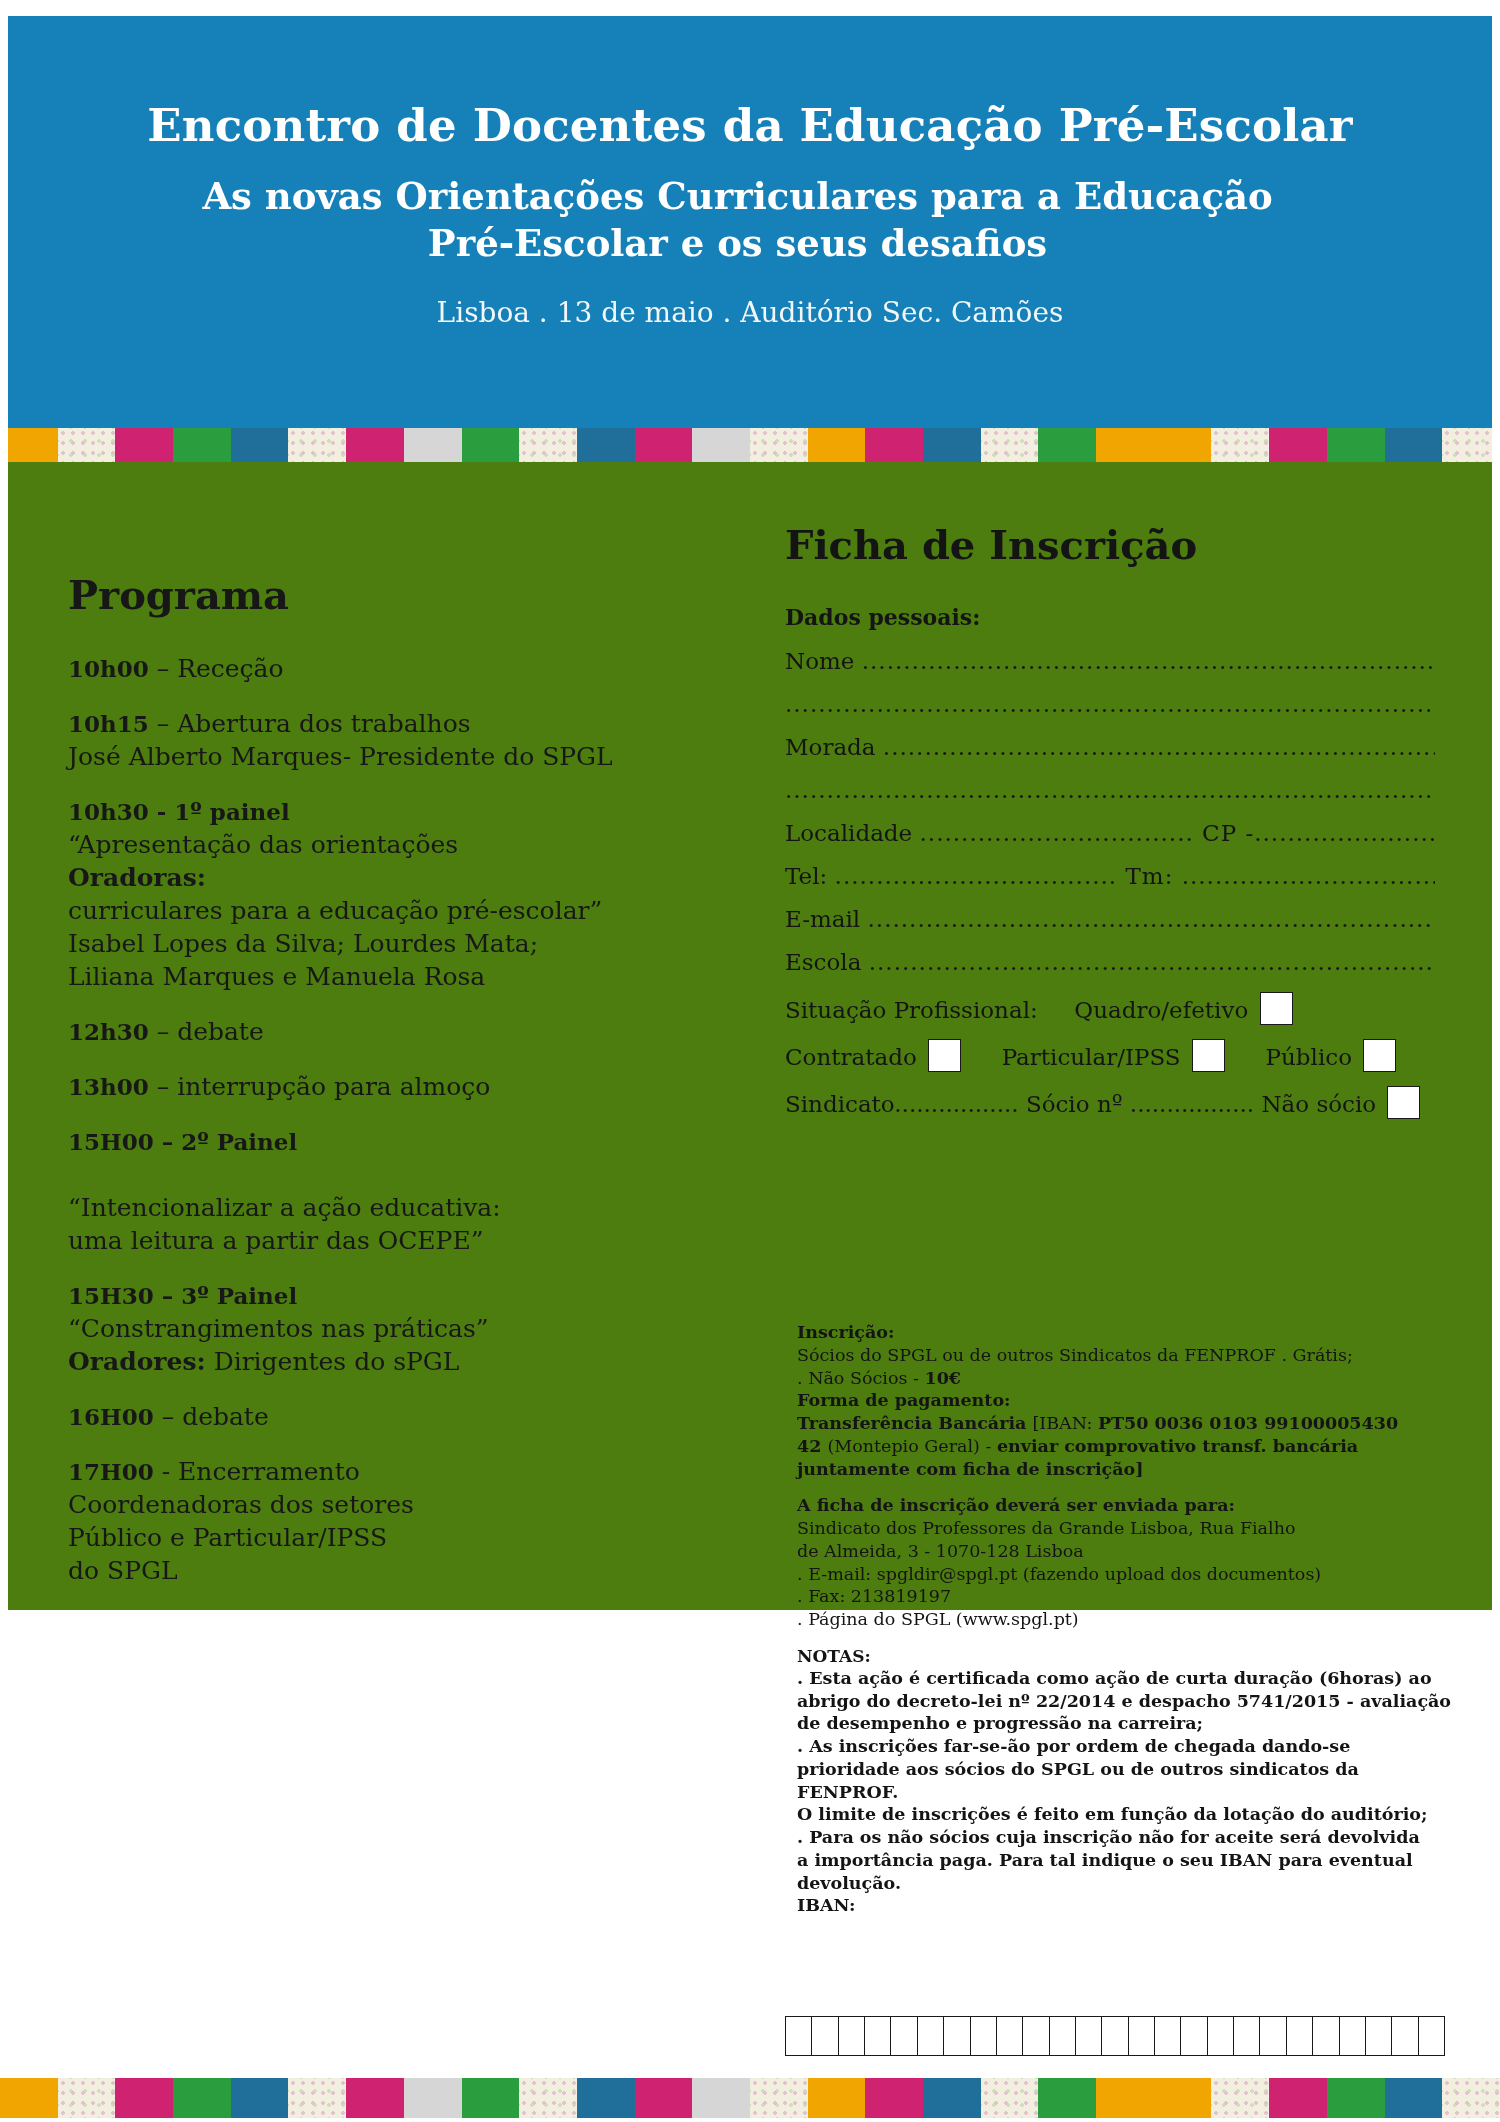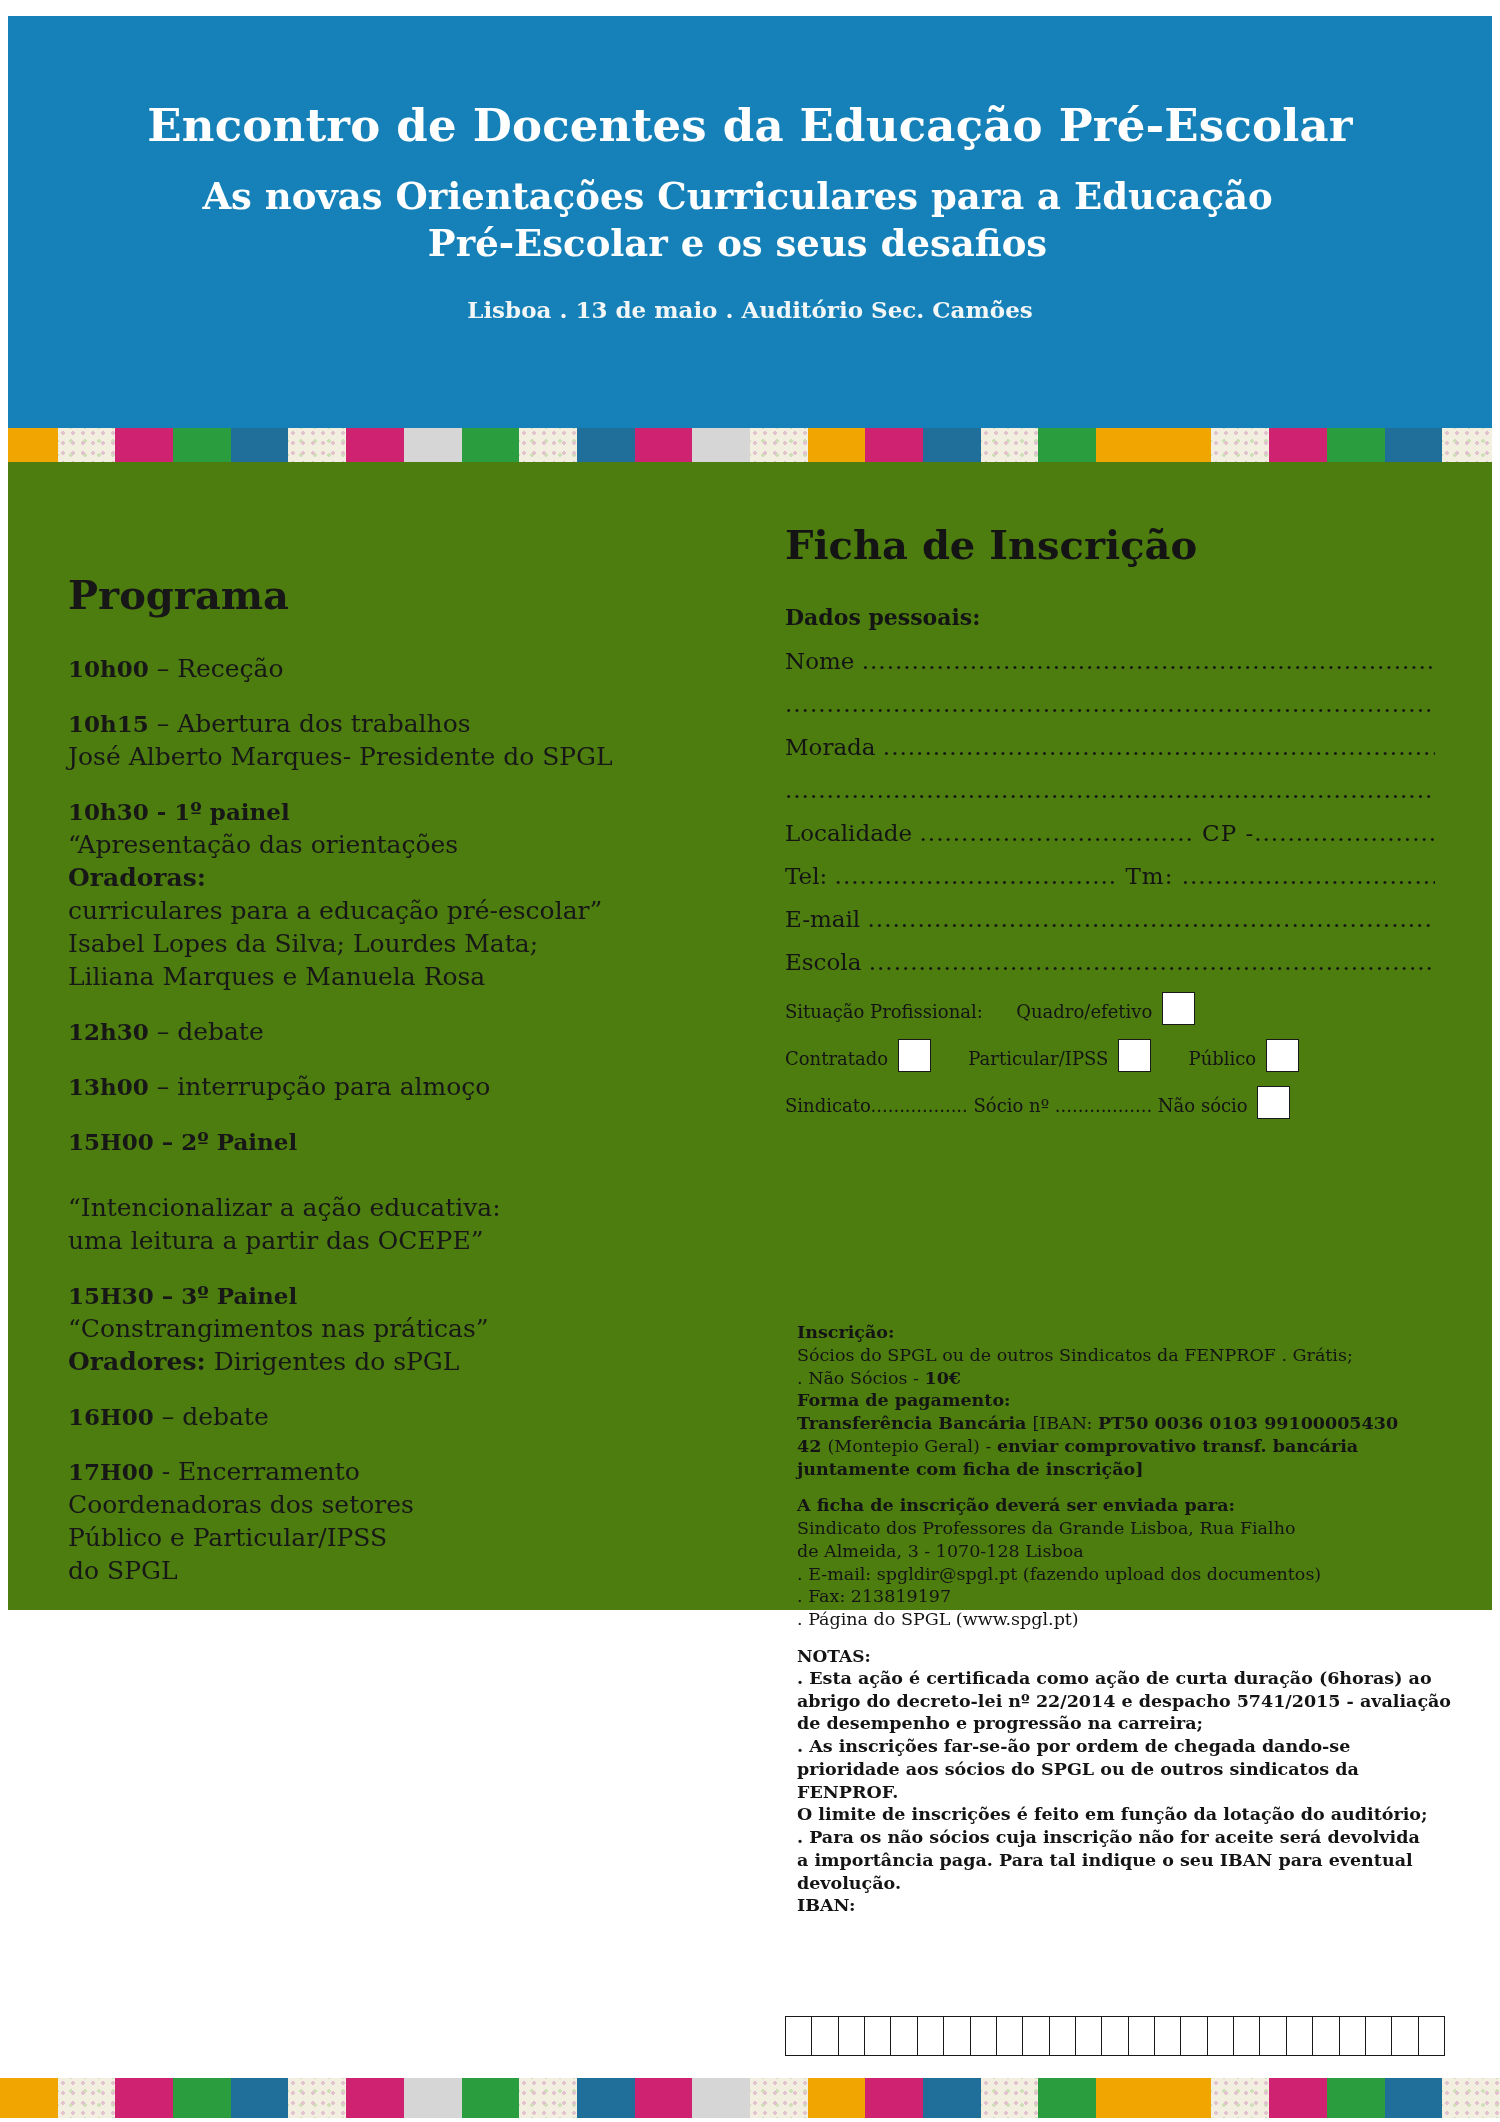--- a/index.html
+++ b/index.html
@@ -48,23 +48,23 @@
     font-family: "DejaVu Serif", "Liberation Serif", serif;
   }
   #header .subtitle {
     font-size: 37px;
     font-weight: bold;
     line-height: 1.25;
     padding-top: 24px;
     padding-left: 80px; padding-right: 105px;
   }
   #header .place {
-    font-size: 23px;
+    font-size: 28px;
     padding-top: 30px;
-    font-weight: bold;
+    font-weight: normal;
     color: #f2f6f7;
   }
 
   
   .bar {
     position: absolute;
     left: 0; width: 1500px; height: 34px;
     display: flex;
   }
   .bar.top { top: 412px; }
@@ -108,21 +108,21 @@
   }
   .dots { letter-spacing: 1px; }
   .chk {
     display: inline-block;
     width: 33px; height: 33px;
     border: 1.6px solid #1a1a1a;
     background: #ffffff;
     vertical-align: -7px;
     margin: 0 4px;
   }
-  .sit-row { font-size: 18px; margin-bottom: 14px; }
+  .sit-row { font-size: 23px; margin-bottom: 14px; }
   .sit-row .gap { display:inline-block; width: 22px; }
 
   
   #smallprint {
     position: absolute;
     left: 785px; top: 1305px;
     width: 672px;
     font-size: 17.5px;
     line-height: 1.30;
     color: #141414;

